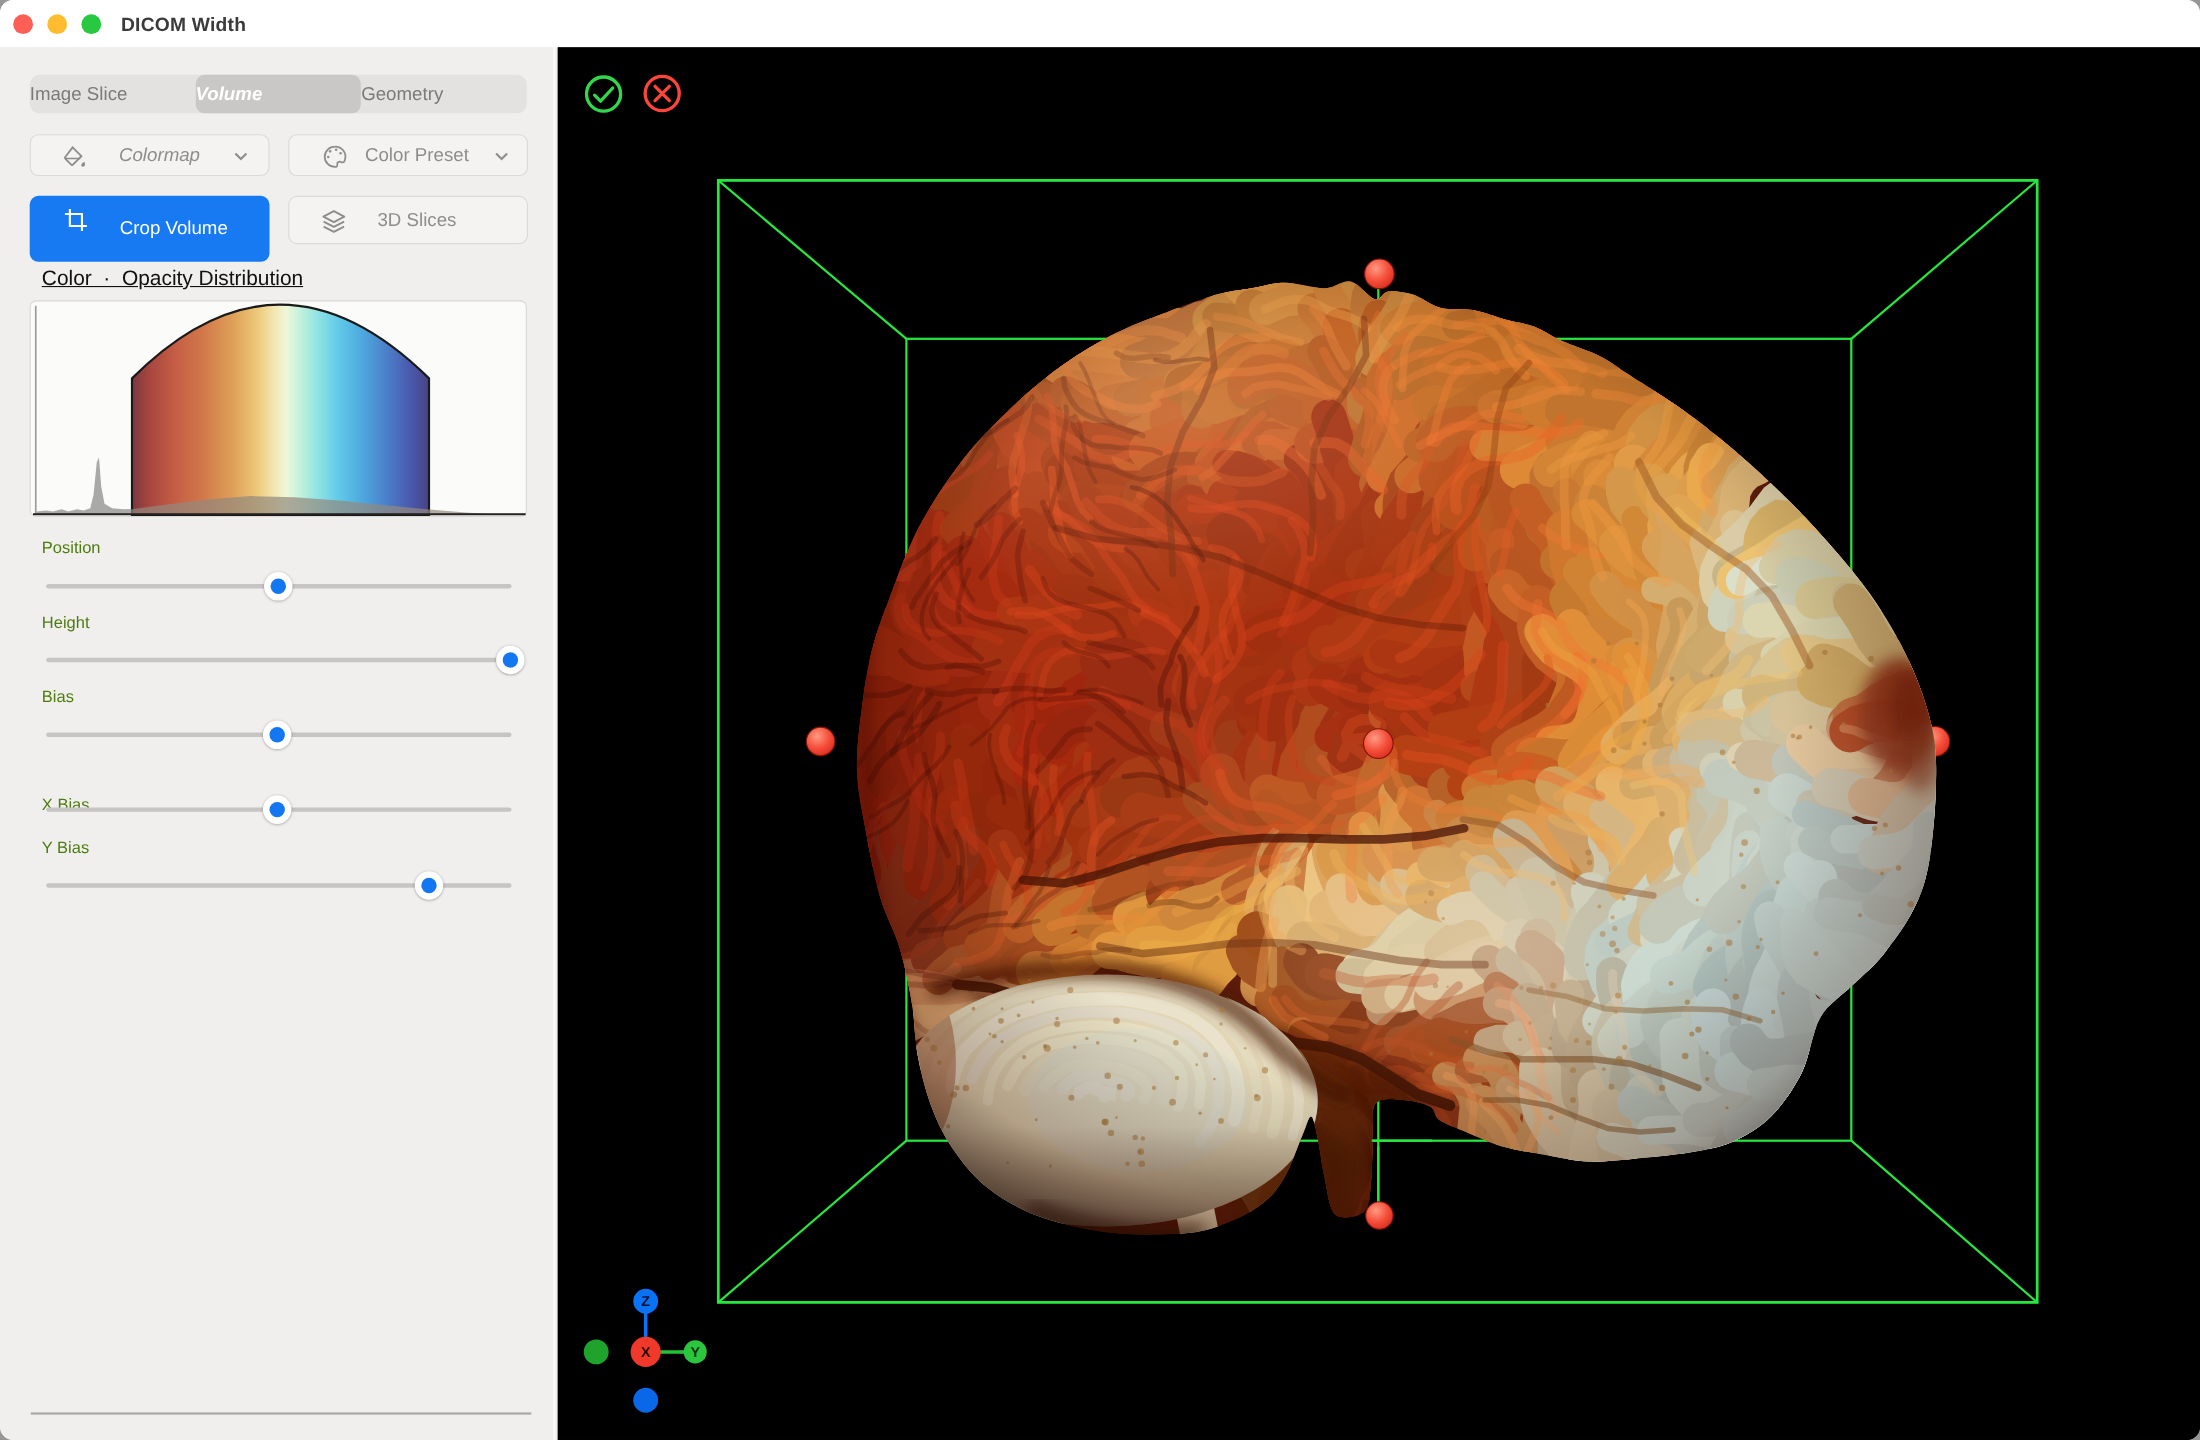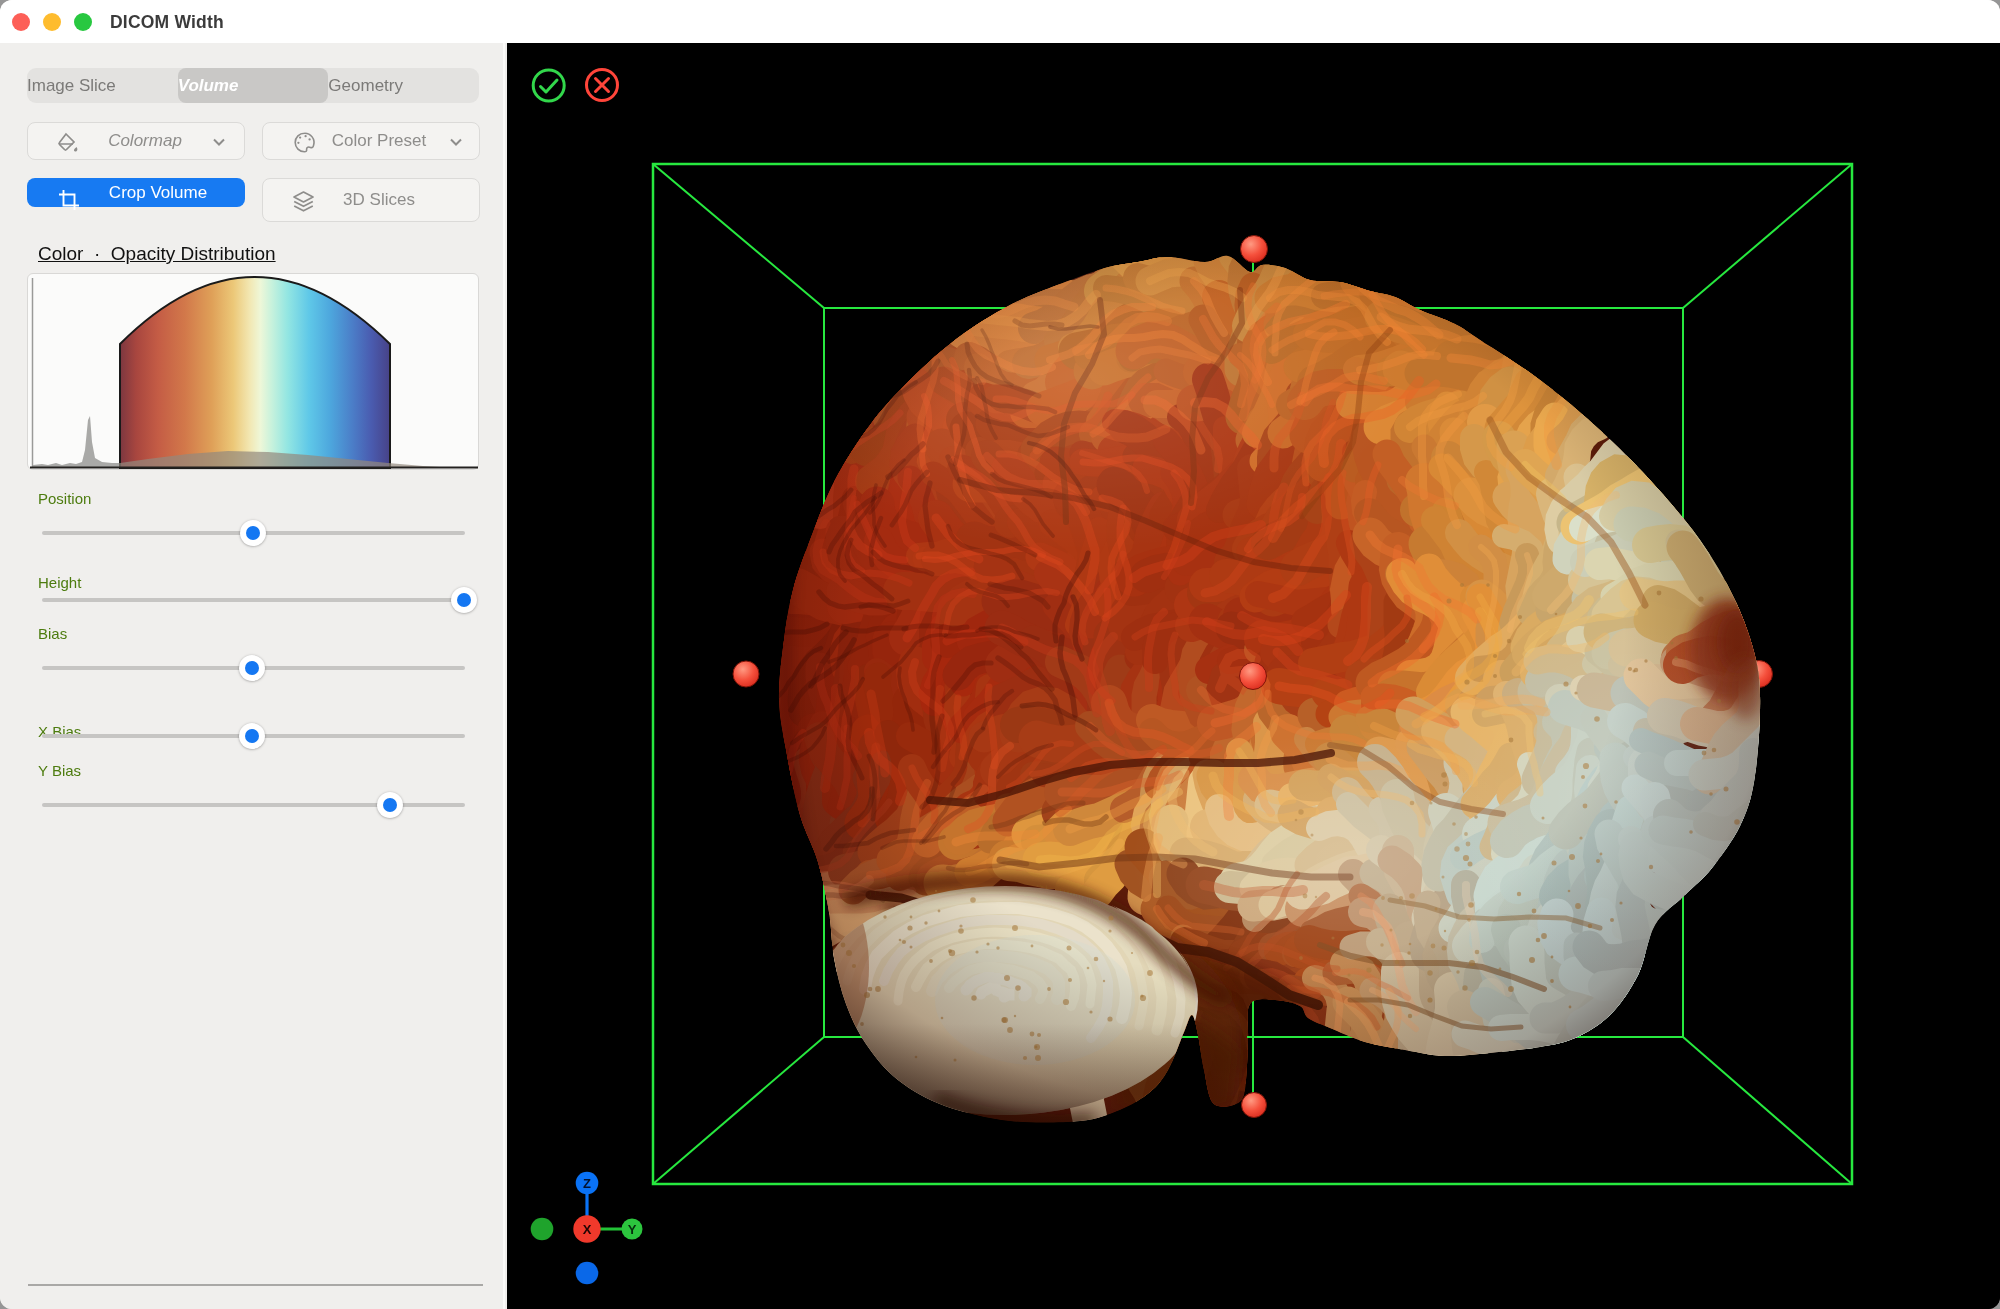--- a/index.html
+++ b/index.html
@@ -9,21 +9,21 @@
 .tl { position:absolute; top:12.5px; width:18px; height:18px; border-radius:50%; }
 #title { position:absolute; left:110px; top:0; height:43px; line-height:44px; font-size:17.5px; font-weight:bold; color:#3b3b3b; letter-spacing:0.2px; }
 #sidebar { position:absolute; left:0; top:43px; width:505px; height:1266px; background:#f0efed; border-right:2px solid #fbfbf9; }
 #tabs { position:absolute; left:27px; top:25px; width:452px; height:35px; background:#e3e2e0; border-radius:9px; display:flex; }
 .tab { flex:1; line-height:35px; font-size:17px; color:#7b7a78; }
 .tab.sel { background:#c9c8c6; border-radius:8px; color:#ffffff; font-weight:bold;font-style:italic; }
 .btn { position:absolute; height:38px; width:218px; background:#f4f3f1; border:1px solid #dbdad8; border-radius:8px; display:flex; align-items:center; justify-content:center; font-size:17px; color:#8e8d8b; }
 .btn svg { position:absolute; }
 #btn-colormap { left:27px; top:79px; }
 #btn-preset { left:262px; top:79px; }
-#btn-crop { left:27px; top:135px; height:29px; background:#177af2; border:none; color:#ffffff;padding-left:28px; }
+#btn-crop { left:27px; top:135px; height:60px; background:#177af2; border:none; color:#ffffff;padding-left:28px; }
 #btn-slices { left:262px; top:135px; height:44px; }
 #distlabel { position:absolute; left:38px; top:200px; font-size:19px; color:#111111;text-decoration:underline; }
 #histbox { position:absolute; left:27px; top:230px; width:452px; height:197px; background:#fbfbfa; border:1px solid #d9d8d6; border-radius:6px; }
 .slabel { position:absolute; left:38px; font-size:15px; color:#4d7c0f; }
 .track { position:absolute; left:42px; width:423px; height:4px; background:#c6c5c3; border-radius:2px; }
 .thumb { position:absolute; top:-11px; width:26px; height:26px; border-radius:50%; background:#ffffff; box-shadow:0 0.5px 2.5px rgba(0,0,0,0.35); }
 .thumb:after { content:""; position:absolute; left:6px; top:6px; width:14px; height:14px; border-radius:50%; background:#1477f2; }
 #divider { position:absolute; left:28px; top:1241px; width:455px; height:2px; background:#a9a8a6; }
 #viewport { position:absolute; left:507px; top:43px; width:1493px; height:1266px; background:#000000; }
 </style>
@@ -107,21 +107,21 @@
         <path d="M92,194 L92,70 Q226,-64 362,70 L362,194 Z" fill="url(#dome)" stroke="#1a1a1a" stroke-width="2"></path>
         <path d="M5,193 L60,191 L92,189 L120,185 L160,180 L200,177 L240,178 L280,181 L320,185 L360,189 L395,192 L420,193.5 L450,194 L5,194 Z" fill="#93897e" opacity="0.7"></path>
         <path d="M5,191 L14,190 L20,191 L28,189 L34,191 L42,189 L48,190 L54,188 L57,176 L60,146 L62,142 L64,168 L67,184 L74,188 L84,189 L91,189 L91,194 L5,194 Z" fill="#a9a9a7"></path>
         <line x1="2" y1="193.5" x2="450" y2="193.5" stroke="#23211f" stroke-width="2"></line>
       </svg>
     </div>
     <div class="slabel" style="top:447px;">Position</div>
     <div class="track" style="top:488px;">
         <div class="thumb" style="left:198px;"></div>
       </div>
-    <div class="slabel" style="top:515px;margin-top:16px;">Height</div>
+    <div class="slabel" style="top:515px;">Height</div>
     <div class="track" style="top:555px;">
         <div class="thumb" style="left:409px;"></div>
       </div>
     <div class="slabel" style="top:582px;">Bias</div>
     <div class="track" style="top:623px;">
         <div class="thumb" style="left:197px;"></div>
       </div>
     <div class="slabel" style="top:680px;">X Bias</div>
     <div class="track" style="top:691px;">
         <div class="thumb" style="left:197px;"></div>

